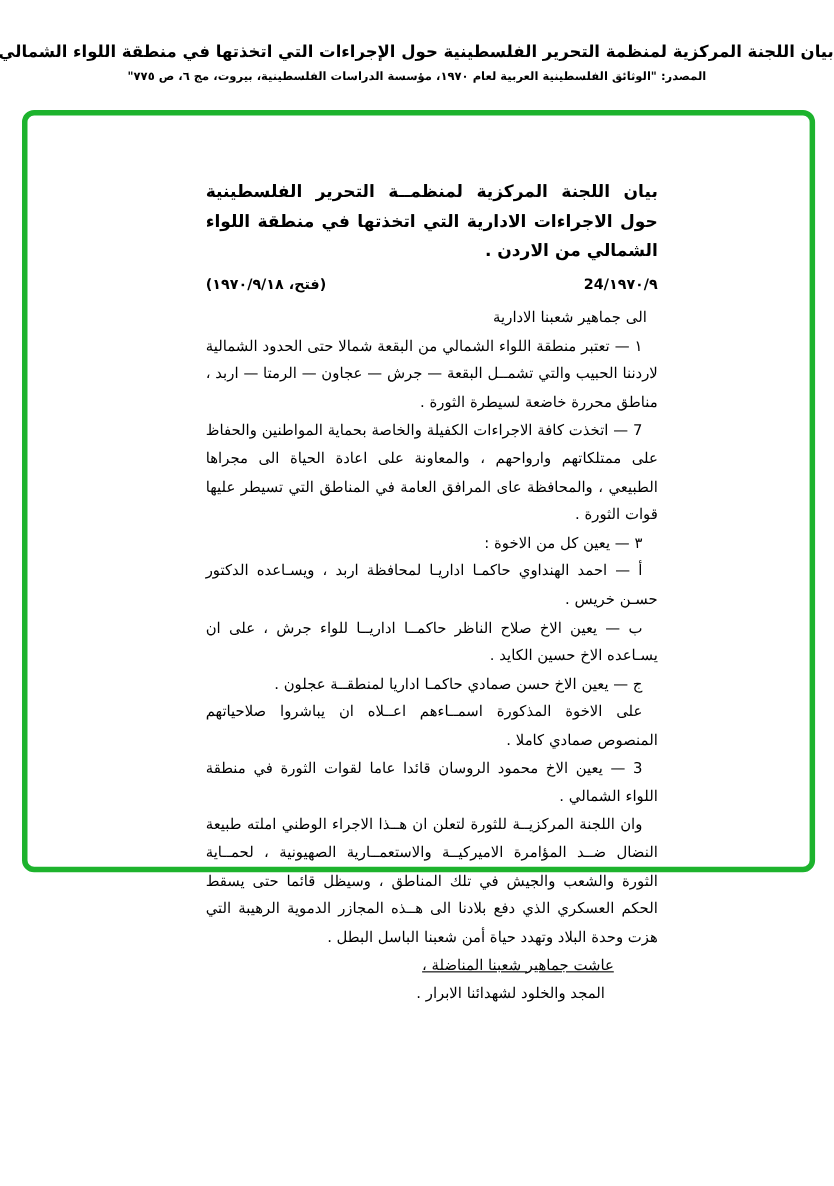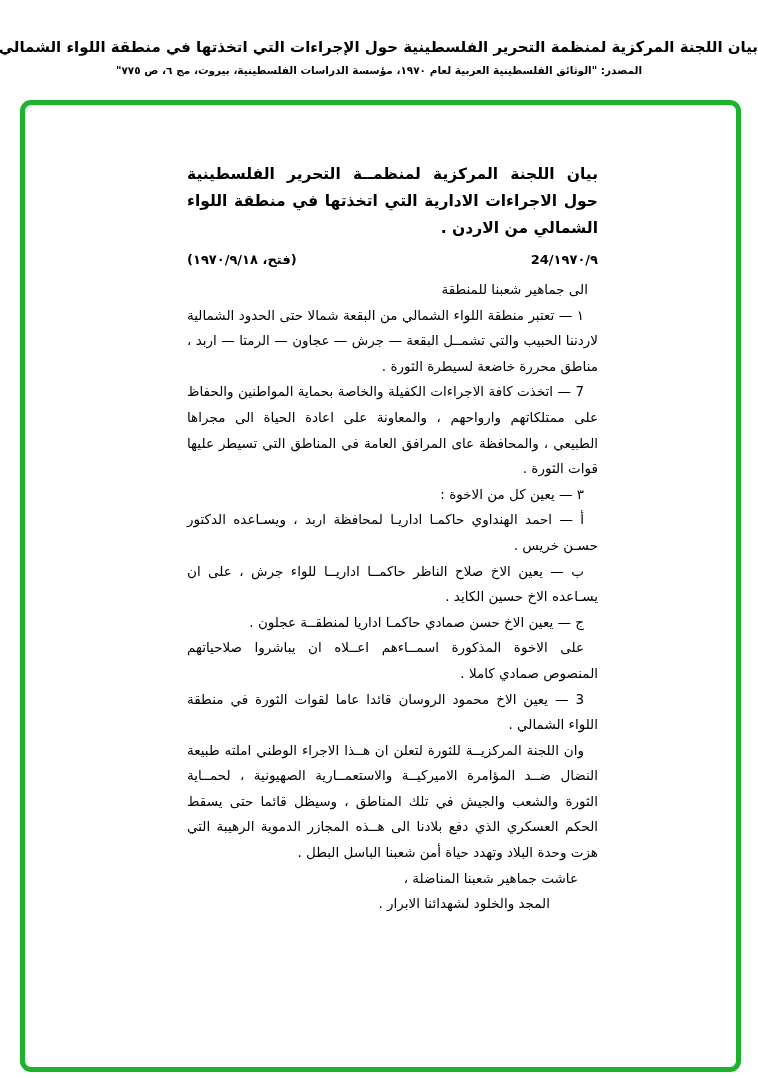--- a/index.html
+++ b/index.html
@@ -33,21 +33,21 @@
     margin-top: 8px;
     font-size: 10.5px;
     font-weight: bold;
     white-space: nowrap;
   }
   .doc-frame {
     position: absolute;
     top: 100px;
     left: 20px;
     width: 721px;
-    height: 972px;
+    height: 693px;
     border: 5px solid #1db32d;
     border-radius: 11px;
     background: #ffffff;
   }
   .doc-content {
     padding: 56px 138px 0 162px;
     color: #000000;
   }
   .doc-title {
     font-size: 15.5px;
@@ -74,21 +74,22 @@
     text-indent: 14px;
     font-weight: 500;
   }
   .para.opening {
     text-align: right;
     text-indent: 10px;
   }
   .para.closing {
     text-align: right;
     text-indent: 0;
-    margin-right: 20px;
+    margin-right: 40px;
+    text-decoration: underline;
   }
   .para.closing-last {
     text-align: right;
     text-indent: 0;
     margin-right: 48px;
   }
 </style>
 </head>
 <body>
 
@@ -103,21 +104,21 @@
     <div class="doc-content">
 
       <div class="doc-title">بيان اللجنة المركزية لمنظمــة التحرير الفلسطينية حول الاجراءات الادارية التي اتخذتها في منطقة اللواء الشمالي من الاردن .</div>
 
       <div class="date-row">
         <span class="date-primary">١٩٧٠/٩/24</span>
         <span class="date-secondary">(فتح، ١٩٧٠/٩/١٨)</span>
       </div>
 
       <div class="paragraphs" id="paragraphs">
-          <p class="para opening">الى جماهير شعبنا للمنطقة</p>
+          <p class="para opening">الى جماهير شعبنا الادارية</p>
           <p class="para">١ — تعتبر منطقة اللواء الشمالي من البقعة شمالا حتى الحدود الشمالية لاردننا الحبيب والتي تشمــل البقعة — جرش — عجاون — الرمتا — اربد ، مناطق محررة خاضعة لسيطرة الثورة .</p>
           <p class="para">7 — اتخذت كافة الاجراءات الكفيلة والخاصة بحماية المواطنين والحفاظ على ممتلكاتهم وارواحهم ، والمعاونة على اعادة الحياة الى مجراها الطبيعي ، والمحافظة عاى المرافق العامة في المناطق التي تسيطر عليها قوات الثورة .</p>
           <p class="para">٣ — يعين كل من الاخوة :</p>
           <p class="para">أ — احمد الهنداوي حاكمـا اداريـا لمحافظة اربد ، ويسـاعده الدكتور حسـن خريس .</p>
           <p class="para">ب — يعين الاخ صلاح الناظر حاكمــا اداريــا للواء جرش ، على ان يسـاعده الاخ حسين الكايد .</p>
           <p class="para">ج — يعين الاخ حسن صمادي حاكمـا اداريا لمنطقــة عجلون .</p>
           <p class="para">على الاخوة المذكورة اسمــاءهم اعــلاه ان يباشروا صلاحياتهم المنصوص صمادي كاملا .</p>
           <p class="para">3 — يعين الاخ محمود الروسان قائدا عاما لقوات الثورة في منطقة اللواء الشمالي .</p>
           <p class="para">وان اللجنة المركزيــة للثورة لتعلن ان هــذا الاجراء الوطني املته طبيعة النضال ضــد المؤامرة الاميركيــة والاستعمــارية الصهيونية ، لحمــاية الثورة والشعب والجيش في تلك المناطق ، وسيظل قائما حتى يسقط الحكم العسكري الذي دفع بلادنا الى هــذه المجازر الدموية الرهيبة التي هزت وحدة البلاد وتهدد حياة أمن شعبنا الباسل البطل .</p>
           <p class="para closing">عاشت جماهير شعبنا المناضلة ،</p>

